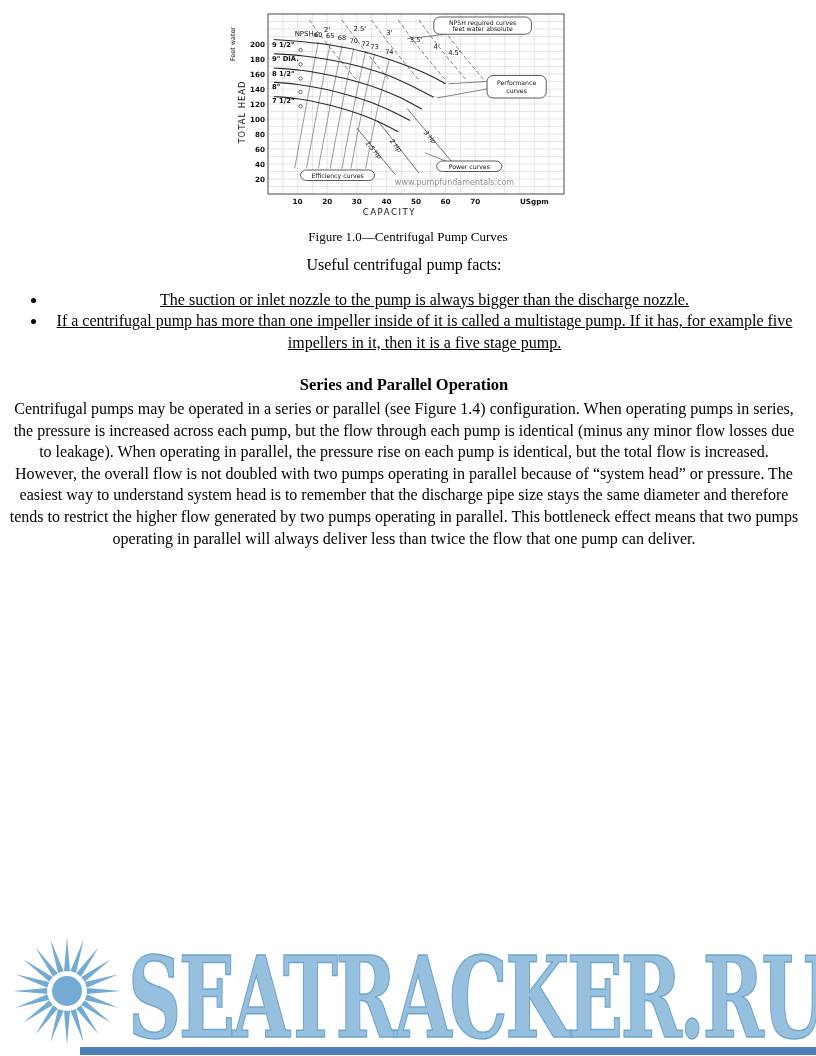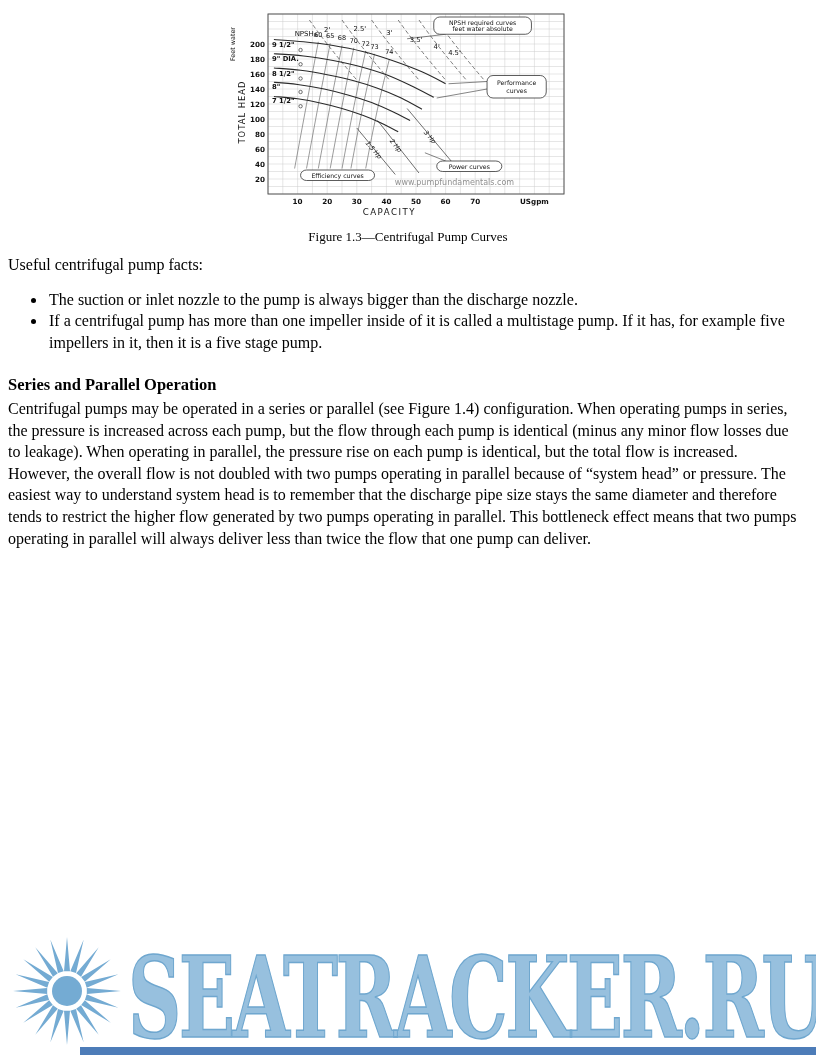--- a/index.html
+++ b/index.html
@@ -5,24 +5,24 @@
   * { margin:0; padding:0; box-sizing:border-box; }
   html,body { width:816px; height:1056px; }
   body { background:#ffffff; font-family:"Liberation Serif", serif; position:relative; overflow:hidden; color:#000; }
   .page { position:absolute; inset:0; background:#fff; }
 
   .figure { position:absolute; left:222px; top:8px; width:376px; height:214px; background:#fff; }
   .figure svg { width:100%; height:100%; font-family:"DejaVu Sans", sans-serif; }
 
   .caption { position:absolute; top:229px; left:0; width:816px; text-align:center; font-size:13px; }
 
-  .textblock { position:absolute; left:8px; top:254px; width:792px; font-size:16px; line-height:21.6px; }
+  .textblock { position:absolute; left:8px; top:254px; width:792px; font-size:16px; line-height:21.6px;text-align:center; }
   .intro { margin:0 0 13px 0; }
   ul.facts { margin:0 0 21px 0; padding-left:39px; }
-  ul.facts li { padding-left:2px; }
+  ul.facts li { padding-left:2px;text-decoration:underline; }
   h2.sec { font-size:16.5px; font-weight:bold; margin:8px 0 2px 0; font-family:"Liberation Serif", serif; }
 
   .sun { position:absolute; left:12px; top:936px; width:110px; height:110px; }
   .footer-logo-text {
     position:absolute; left:128px; top:936px;
     font-family:"DejaVu Serif", serif; font-weight:bold;
     font-size:112px; line-height:1.1; letter-spacing:-4px;
     transform:scaleX(0.66); transform-origin:left top;
     white-space:nowrap;
   }
@@ -162,21 +162,21 @@
         <text x="294.64" y="84.9" font-size="6.2" fill="#111" text-anchor="middle">curves</text>
         <line x1="223.6" y1="153" x2="202.88" y2="144.75" stroke="#333" stroke-width="0.6"></line>
         <rect x="214.72" y="153" width="65.12000000000003" height="10.5" rx="6" ry="6" fill="#fff" stroke="#333" stroke-width="0.8"></rect>
         <text x="247.28000000000003" y="160.65" font-size="6.2" fill="#111" text-anchor="middle">Power curves</text>
         <rect x="78.56" y="162" width="74" height="10.5" rx="6" ry="6" fill="#fff" stroke="#333" stroke-width="0.8"></rect>
         <text x="115.56" y="169.65" font-size="6.2" fill="#111" text-anchor="middle">Efficiency curves</text>
         <text x="232.48" y="177" font-size="8" fill="#8f8f8f" text-anchor="middle">www.pumpfundamentals.com</text>
       </svg>
   </div>
 
-  <div class="caption">Figure 1.3—Centrifugal Pump Curves</div>
+  <div class="caption">Figure 1.0—Centrifugal Pump Curves</div>
 
   <div class="textblock">
     <p class="intro">Useful centrifugal pump facts:</p>
     <ul class="facts">
       <li>The suction or inlet nozzle to the pump is always bigger than the discharge nozzle.</li>
       <li>If a centrifugal pump has more than one impeller inside of it is called a multistage pump. If it has, for example five impellers in it, then it is a five stage pump.</li>
     </ul>
     <h2 class="sec">Series and Parallel Operation</h2>
     <p class="para">Centrifugal pumps may be operated in a series or parallel (see Figure 1.4) configuration. When operating pumps in series, the pressure is increased across each pump, but the flow through each pump is identical (minus any minor flow losses due to leakage). When operating in parallel, the pressure rise on each pump is identical, but the total flow is increased. However, the overall flow is not doubled with two pumps operating in parallel because of “system head” or pressure. The easiest way to understand system head is to remember that the discharge pipe size stays the same diameter and therefore tends to restrict the higher flow generated by two pumps operating in parallel. This bottleneck effect means that two pumps operating in parallel will always deliver less than twice the flow that one pump can deliver.</p>
   </div>

